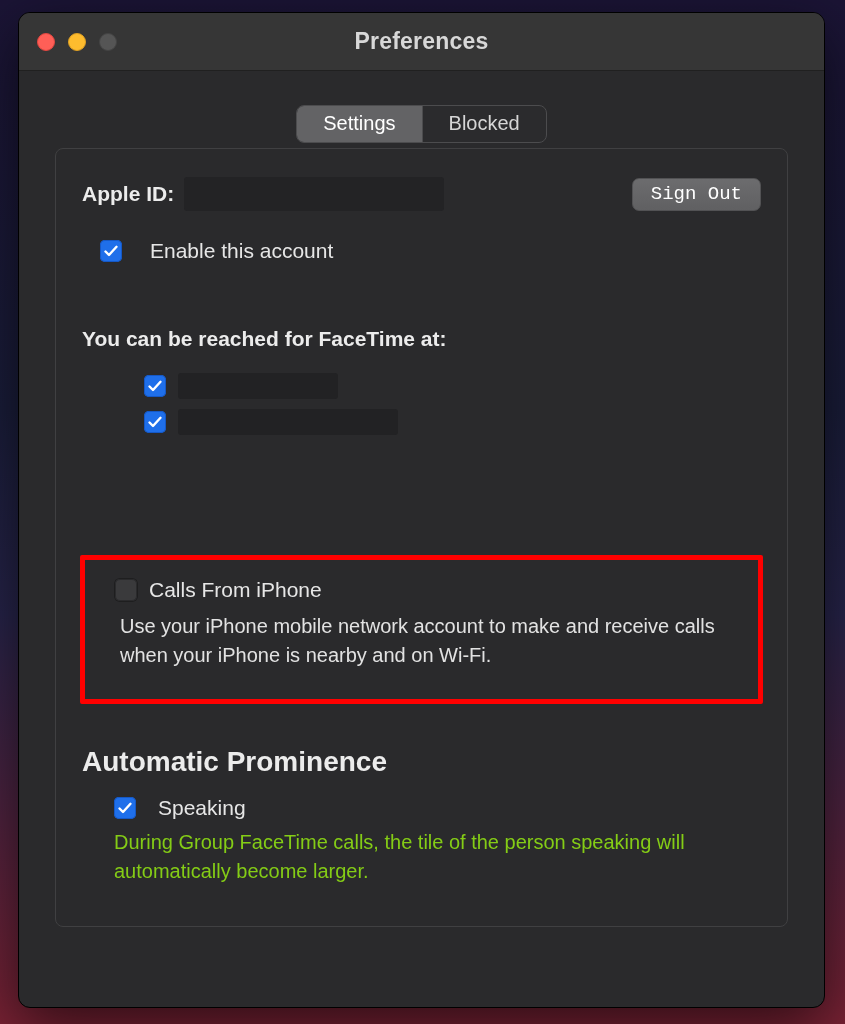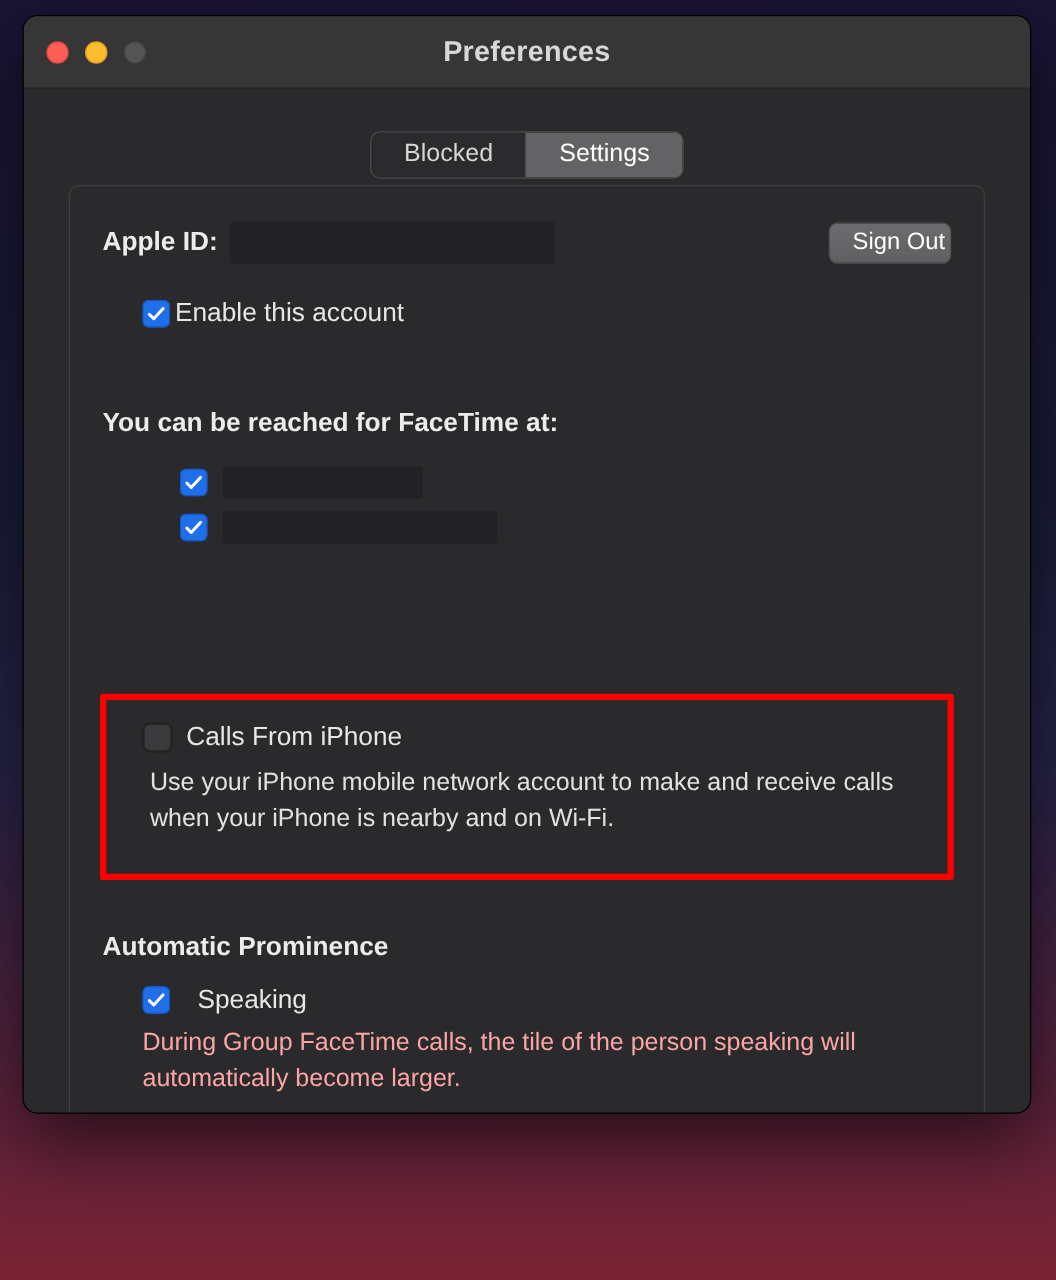--- a/index.html
+++ b/index.html
@@ -14,21 +14,21 @@
     position: relative;
     width: 845px;
     height: 1024px;
     background: linear-gradient(180deg, #1b1435 0%, #1a1d3a 40%, #27244a 60%, #7a2234 100%);
   }
   .window {
     position: absolute;
     left: 18px;
     top: 12px;
     width: 807px;
-    height: 879px;
+    height: 996px;
     background: #2a2a2c;
     border: 1px solid #000;
     border-radius: 12px;
     box-shadow: 0 20px 60px rgba(0,0,0,0.6);
     overflow: hidden;
   }
   .titlebar {
     position: relative;
     height: 58px;
     background: #363636;
@@ -116,29 +116,30 @@
     height: 34px;
     background: #232325;
     border-radius: 3px;
   }
   .btn {
     margin-left: auto;
     background: linear-gradient(#6c6c6e, #606062);
     border: 1px solid #525254;
     color: #fff;
     font-size: 19px;
-    padding: 4px 4px 5px 18px;
+    padding: 4px 18px 5px 18px;
     border-radius: 7px;
     cursor: pointer;
+    font-family: Liberation Mono, monospace;
   }
   .check-row {
     display: flex;
     align-items: center;
-    gap: 4px;
-    margin-left: 32px;
+    gap: 28px;
+    margin-left: 18px;
     margin-top: 6px;
   }
   .checkbox {
     width: 22px; height: 22px;
     border-radius: 5px;
     display: inline-flex;
     align-items: center;
     justify-content: center;
     flex: 0 0 22px;
   }
@@ -187,42 +188,42 @@
   }
   .desc {
     font-size: 20px;
     line-height: 1.45;
     color: #e2e2e2;
     margin-left: 13px;
     margin-top: 10px;
   }
   .sect2 { margin-top: 42px; }
   .sp-row { margin-left: 32px; display:flex; align-items:center; gap:22px;}
-  .sp-desc { margin-left: 32px; margin-top: 8px; font-size: 20px; line-height:1.45; color:#fca5a5; max-width: 640px;}
+  .sp-desc { margin-left: 32px; margin-top: 8px; font-size: 20px; line-height:1.45; color:#84cc16; max-width: 640px;}
 </style>
 </head>
 <body>
 
 <div class="desktop">
   <div class="window">
     <div class="titlebar">
       <div class="traffic">
         <div class="tl red"></div>
         <div class="tl yellow"></div>
         <div class="tl gray"></div>
       </div>
       <div class="title">Preferences</div>
     </div>
 
     <div class="content">
 
       <div class="tabs-wrap">
         <div class="tabs">
+          <div class="tab active">Settings</div>
           <div class="tab">Blocked</div>
-          <div class="tab active">Settings</div>
         </div>
       </div>
 
       <div class="group-frame">
 
         <div class="row apple-row">
           <span class="label">Apple ID:</span>
           <div class="field-redact"></div>
           <button class="btn">Sign Out</button>
         </div>
@@ -258,21 +259,21 @@
 
         <div class="highlight-box">
           <div class="calls-row">
             <span class="checkbox off"></span>
             <span class="check-text">Calls From iPhone</span>
           </div>
           <div class="desc">Use your iPhone mobile network account to make and receive calls when your iPhone is nearby and on Wi-Fi.</div>
         </div>
 
         <div class="sect2">
-          <div class="label" style="font-weight:700;font-size:21px;">Automatic Prominence</div>
+          <div class="label" style="font-weight:700;font-size:28px;">Automatic Prominence</div>
           <div class="sp-row" style="margin-top:18px;">
             <span class="checkbox on">
               <svg viewBox="0 0 16 16">
                   <path d="M2.5 8.5 L6 12 L13.5 3.8" stroke="#fff" stroke-width="2.4" fill="none" stroke-linecap="round" stroke-linejoin="round"></path>
                 </svg>
             </span>
             <span class="check-text">Speaking</span>
           </div>
           <div class="sp-desc">During Group FaceTime calls, the tile of the person speaking will automatically become larger.</div>
         </div>

